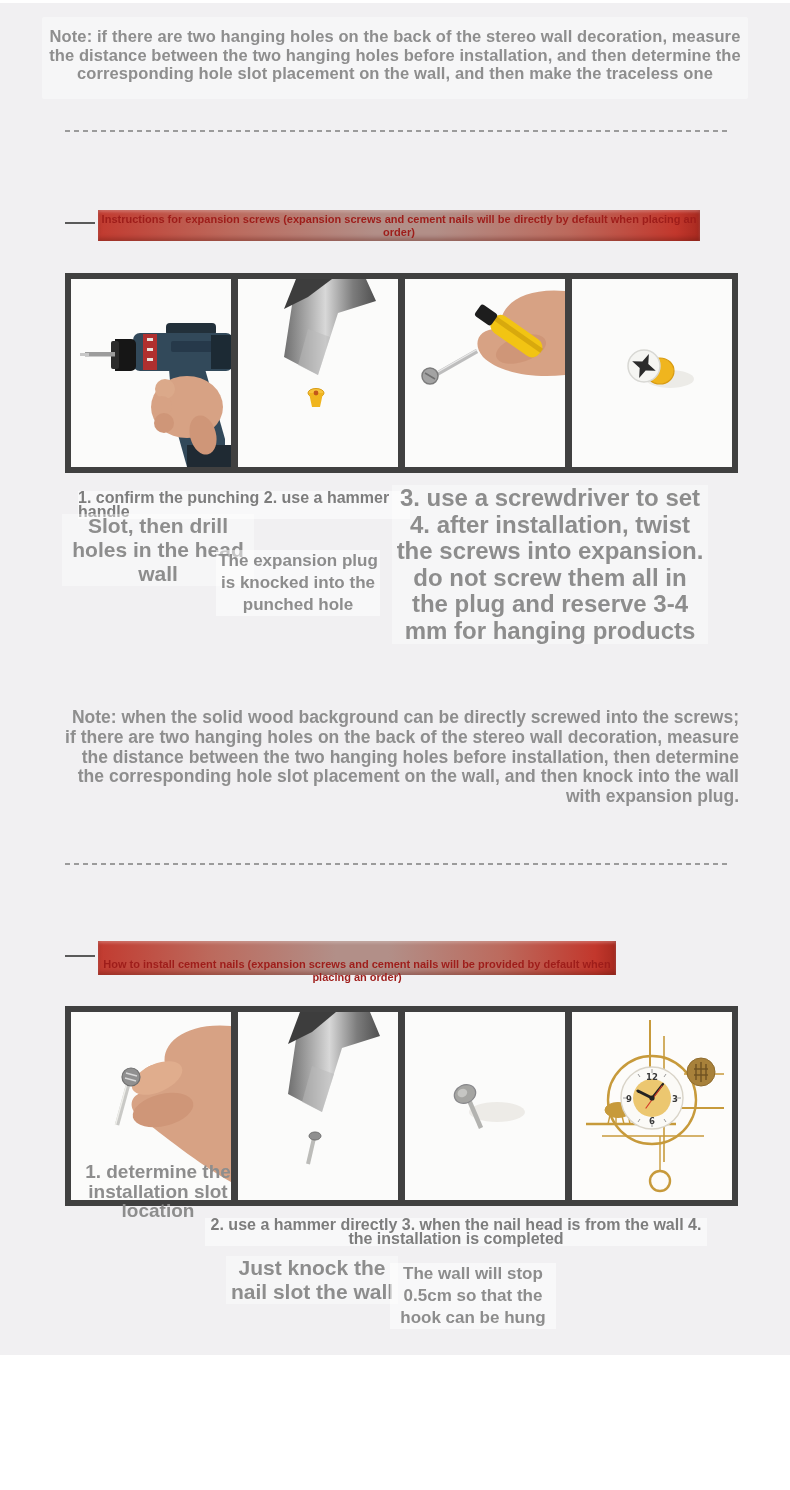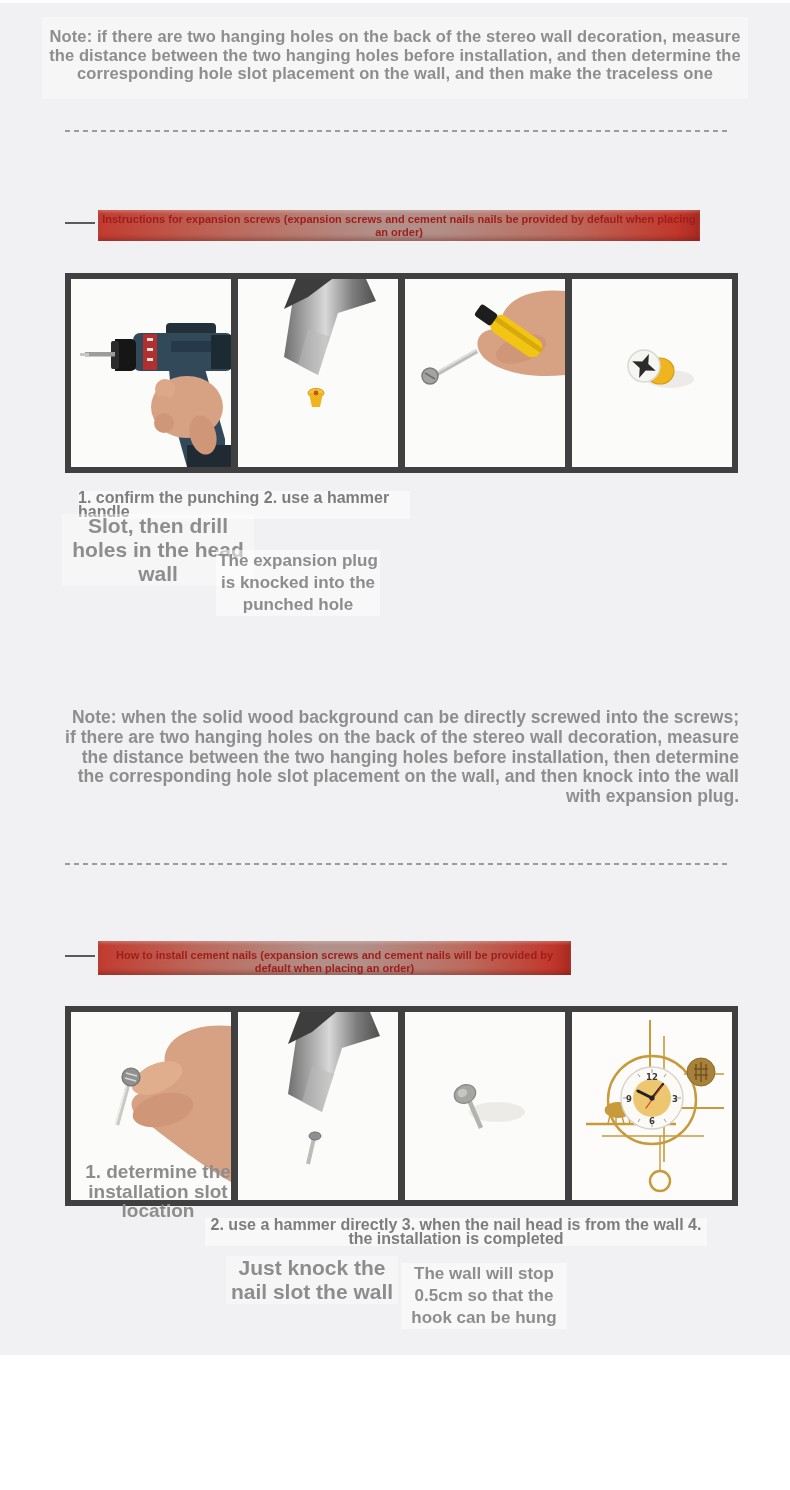--- a/index.html
+++ b/index.html
@@ -26,61 +26,61 @@
   .hl1{top:219px;} .hl2{top:952px;}
 
   .banner{
     position:absolute;left:98px;color:#9e1d1a;
     font-size:11px;font-weight:bold;line-height:13px;text-align:center;
     padding-top:3px;box-sizing:border-box;
     background:linear-gradient(90deg,#c23b30 0%,#bc6a5d 22%,#b28f88 46%,#b28f88 56%,#bc6a5d 78%,#c2372c 96%,#a82a20 100%);
     box-shadow:inset 0 -3px 4px rgba(90,20,15,.35), inset 0 2px 3px rgba(255,255,255,.25);
   }
   .banner1{top:207px;width:602px;height:31px;}
-  .banner2{top:938px;width:473px;height:34px;padding-top:8px;}
+  .banner2{top:938px;width:518px;height:34px;padding-top:17px;}
 
   .photo{
     position:absolute;width:160px;height:188px;margin:0;
     background:#1d4ed8;border:6px solid #404040;overflow:hidden;
   }
   .photo svg{display:block;width:100%;height:100%;}
   .row1{top:270px;} .row2{top:1003px;}
   .c1{left:65px;} .c2{left:232px;} .c3{left:399px;} .c4{left:566px;}
 
   .cap{position:absolute;font-weight:bold;color:#8d8d8d;}
   .cap-small{font-size:16px;line-height:14px;color:#7d7d7d;background:rgba(255,255,255,.5);}
   .steps1{left:78px;top:488px;width:332px;text-align:left;}
   .steps2{left:205px;top:1215px;width:502px;text-align:center;}
   .cap-lg{font-size:21px;line-height:24px;text-align:center;background:rgba(255,255,255,.4);}
   .cap-md{font-size:17px;line-height:22px;text-align:center;background:rgba(255,255,255,.5);}
   .cap1-1{left:62px;top:511px;width:192px;}
   .cap1-2{left:216px;top:547px;width:164px;}
   .cap1-34{left:392px;top:482px;width:316px;font-size:24px;line-height:26.5px;}
   .cap2-1{left:82px;top:1159px;width:152px;font-size:19px;line-height:19.5px;text-align:center;background:none;}
   .cap2-2{left:226px;top:1253px;width:172px;}
-  .cap2-3{left:401px;top:1260px;width:166px;}
+  .cap2-3{left:390px;top:1260px;width:166px;}
 
   .mid-note{
     position:absolute;left:65px;top:705px;width:674px;
     font-size:17.5px;font-weight:bold;line-height:19.8px;color:#8e8e8e;text-align:right;
   }
 </style>
 </head>
 <body>
 
 <div id="page">
   <div class="gray-bg"></div>
   <div class="lightband" style="left:42px;top:14px;width:706px;height:82px;"></div>
 
   <div class="top-note">Note: if there are two hanging holes on the back of the stereo wall decoration, measure the distance between the two hanging holes before installation, and then determine the corresponding hole slot placement on the wall, and then make the traceless one</div>
 
   <div class="dashline dash1"></div>
 
   <div class="hdr-line hl1"></div>
-  <div class="banner banner1">Instructions for expansion screws (expansion screws and cement nails nails be provided by default when placing an order)</div>
+  <div class="banner banner1">Instructions for expansion screws (expansion screws and cement nails will be directly by default when placing an order)</div>
 
   <figure class="photo row1 c1">
     <svg viewBox="0 0 160 188">
       <rect x="0" y="0" width="160" height="188" fill="#fbfbfa"></rect>
 
       <path d="M98,90 L134,90 L154,160 L154,188 L116,188 L102,138 Z" fill="#32495a"></path>
       <rect x="116" y="166" width="46" height="22" fill="#1f2a33"></rect>
       <ellipse cx="116" cy="128" rx="36" ry="31" fill="#d7a284"></ellipse>
       <circle cx="94" cy="110" r="10" fill="#dba98a"></circle>
       <circle cx="91" cy="127" r="10" fill="#d7a284"></circle>
@@ -148,20 +148,21 @@
       <ellipse cx="88" cy="92" rx="14" ry="13" fill="#f0b51e" stroke="#d89b12" stroke-width="1.2"></ellipse>
       <circle cx="81" cy="88" r="7" fill="#8f8f8f"></circle>
       <circle cx="72" cy="87" r="16" fill="#f5f5f2" stroke="#d8d8d4" stroke-width="1.5"></circle>
       <path transform="rotate(22 72 87)" d="M72,74 l3.2,9.5 9.5,3.5 -9.5,3.5 -3.2,9.5 -3.2,-9.5 -9.5,-3.5 9.5,-3.5 z" fill="#2b2b2b"></path>
     </svg>
   </figure>
 
   <div class="cap cap-small steps1">1. confirm the punching 2. use a hammer handle</div>
   <div class="cap cap-lg cap1-1">Slot, then drill holes in the head wall</div>
   <div class="cap cap-md cap1-2">The expansion plug is knocked into the punched hole</div>
+  <div class="cap cap-lg cap1-34">3. use a screwdriver to set 4. after installation, twist the screws into expansion. do not screw them all in the plug and reserve 3-4 mm for hanging products</div>
 
   <div class="mid-note">Note: when the solid wood background can be directly screwed into the screws; if there are two hanging holes on the back of the stereo wall decoration, measure the distance between the two hanging holes before installation, then determine the corresponding hole slot placement on the wall, and then knock into the wall with expansion plug.</div>
 
   <div class="dashline dash2"></div>
 
   <div class="hdr-line hl2"></div>
   <div class="banner banner2">How to install cement nails (expansion screws and cement nails will be provided by default when placing an order)</div>
 
   <figure class="photo row2 c1">
     <svg viewBox="0 0 160 188">

